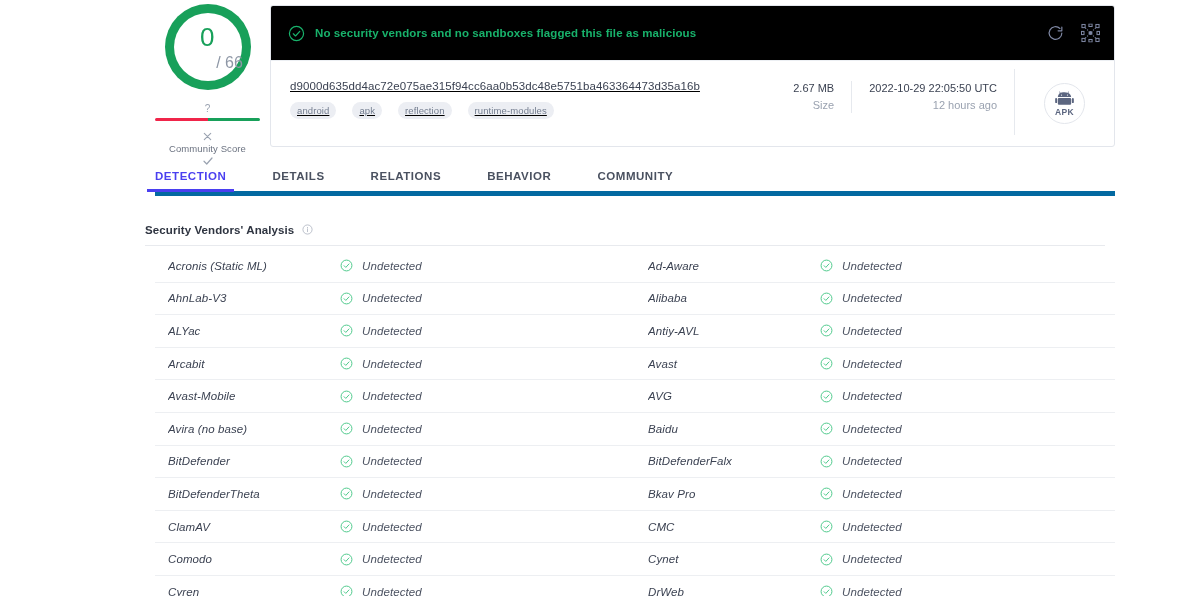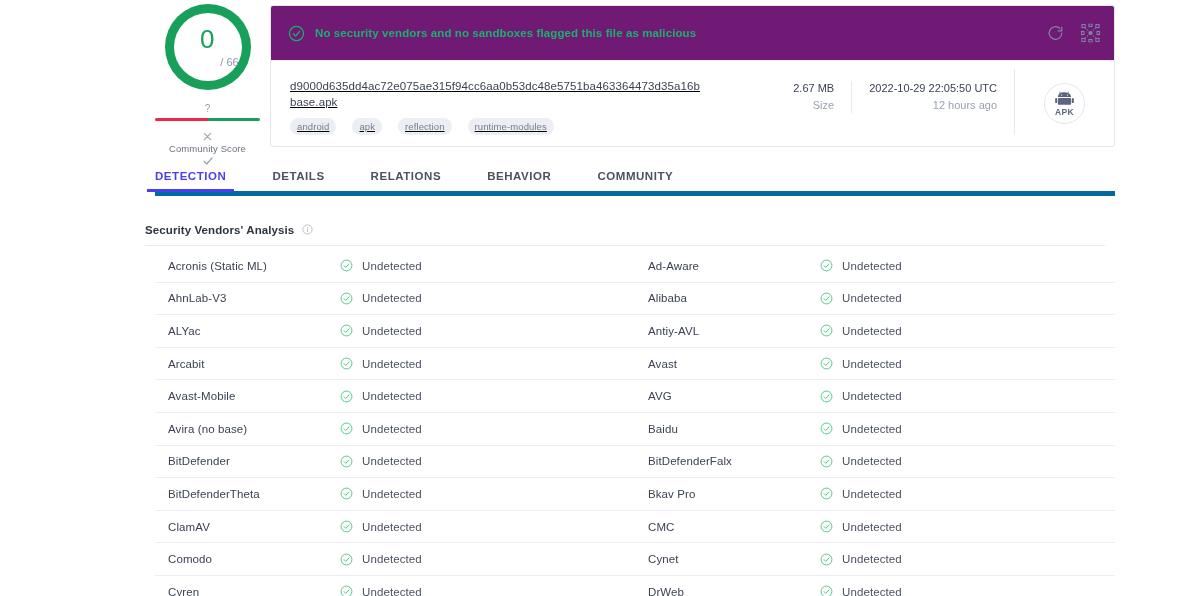--- a/index.html
+++ b/index.html
@@ -29,21 +29,21 @@
     content: ""; position: absolute;
     left: 9px; top: 9px; right: 9px; bottom: 9px;
     border-radius: 50%; background: #fff;
   }
   .donut-inner {
     position: relative; z-index: 2;
     display: flex; flex-direction: column; align-items: center; justify-content: center;
     line-height: 1;
   }
   .donut-num { font-size: 26px; color: #18a05a; font-weight: 400; letter-spacing: .5px; }
-  .donut-den { font-size: 11px; color: #8e97a6; margin-top: 5px; margin-left: 44px; }
+  .donut-den { font-size: 16px; color: #8e97a6; margin-top: 5px; margin-left: 44px; }
 
   .cs-wrap { margin-top: 14px; width: 105px; display:flex; flex-direction:column; align-items:center; }
   .cs-qmark { font-size: 10px; color: #9aa2b0; line-height: 1; margin-bottom: 4px; }
   .cs-bar { width: 105px; height: 3px; display: flex; border-radius: 2px; overflow: hidden; }
   .cs-bar-red { width: 50%; background: #f0254a; }
   .cs-bar-green { width: 50%; background: #18a05a; }
   .cs-row {
     margin-top: 9px; width: 105px;
     display: flex; align-items: center; justify-content: space-between; flex-direction: column;
   }
@@ -52,21 +52,21 @@
   .cs-ico svg { display:block; }
 
   
   .file-card {
     position: absolute; left: 270px; top: 5px;
     width: 845px; height: 142px;
     border: 1px solid #e3e6ec; border-radius: 3px;
     background: #fff; overflow: hidden;
   }
   .verdict-bar {
-    height: 55px; background: #701a75;
+    height: 55px; background: #000000;
     border-bottom: 1px solid #eceff3;
     display: flex; align-items: center; padding: 0 17px;
     position: relative;
   }
   .verdict-check { width: 17px; height: 17px; margin-right: 10px; flex: 0 0 auto; }
   .verdict-text { font-size: 11.5px; font-weight: bold; color: #18b26b; letter-spacing: .1px; }
   .verdict-actions {
     position: absolute; right: 14px; top: 50%; transform: translateY(-50%);
     display: flex; align-items: center; gap: 16px;
   }
@@ -137,20 +137,21 @@
   .vendor-table {
     position: absolute; left: 155px; top: 250px;
     width: 960px; height: 346px; overflow: hidden;
   }
   .vendor-grid { display: flex; }
   .vendor-col { width: 480px; }
   .vendor-row {
     height: 32.6px; display: flex; align-items: center;
     border-bottom: 1px solid #edeff2;
     padding-left: 13px;
+    font-style: italic;
   }
   .v-name {
     width: 172px; font-size: 11.5px; color: #3b4252;
     letter-spacing: .1px; white-space: nowrap; overflow: hidden;
   }
   .v-status { display: flex; align-items: center; }
   .v-check { width: 13px; height: 13px; margin-right: 9px; flex: 0 0 auto; }
   .v-check svg { display: block; }
   .v-text { font-size: 11.5px; color: #4a5160; letter-spacing: .1px; }
 </style>
@@ -220,21 +221,20 @@
               <rect x="20.2" y="10" width="3.2" height="4"></rect>
             <path d="M5.4 5.4l4.9 4.9M18.6 5.4l-4.9 4.9M5.4 18.6l4.9-4.9M18.6 18.6l-4.9-4.9" stroke-dasharray="1.6 1.6"></path>
           </svg>
         </span>
       </div>
     </div>
 
     <div class="file-body">
       <div class="fb-left">
         <div class="fb-hash">d9000d635dd4ac72e075ae315f94cc6aa0b53dc48e5751ba463364473d35a16b</div>
-        <div class="fb-name">base.apk</div>
         <div class="fb-tags">
           <span class="tag">android</span>
           <span class="tag">apk</span>
           <span class="tag">reflection</span>
           <span class="tag">runtime-modules</span>
         </div>
       </div>
 
       <div class="fb-meta">
         <div class="meta-cell">

